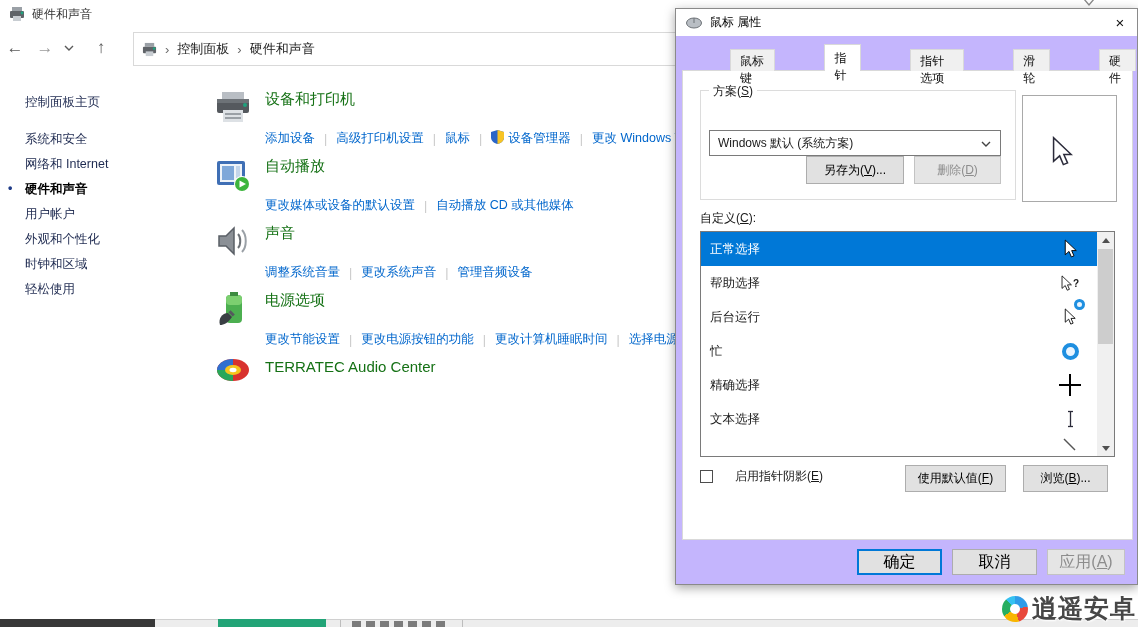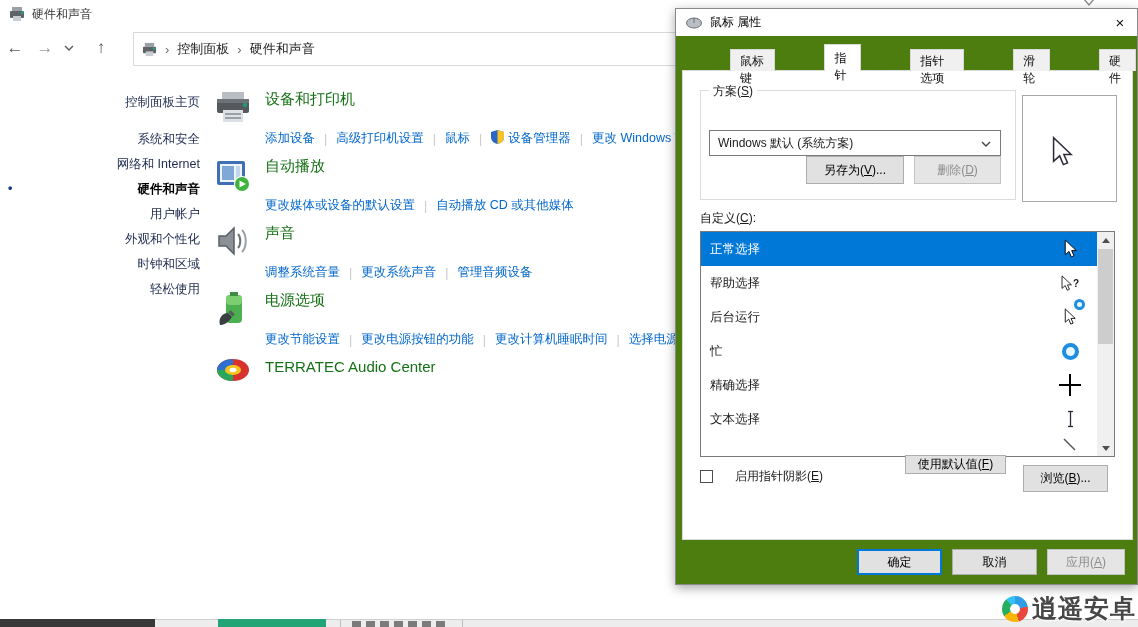--- a/index.html
+++ b/index.html
@@ -11,35 +11,35 @@
   
   .cp-titlebar { position:absolute; left:0; top:0; height:28px; display:flex; align-items:center; gap:7px; padding-left:9px; font-size:12px; color:#333; }
   .cp-navbar { position:absolute; left:0; top:28px; width:100%; height:40px; display:flex; align-items:center; }
   .nav-arrow { font-size:17px; color:#5a5a5a; width:30px; text-align:center; }
   .nav-arrow.fwd { color:#9a9a9a; }
   .nav-chevron { width:18px; display:flex; justify-content:center; }
   .crumb-box { position:absolute; left:133px; top:32px; width:545px; height:34px; border:1px solid #d9d9d9; background:#fff; display:flex; align-items:center; gap:8px; padding-left:8px; font-size:13px; color:#222; }
   .crumb-sep { color:#6a6a6a; font-size:13px; }
   
   .sidebar { position:absolute; left:0; top:90px; width:200px; font-size:12.5px; color:#1e2a50; }
-  .sidebar .item { padding:4px 0 4px 8px; position:relative; white-space:nowrap;text-align:right; }
+  .sidebar .item { padding:4px 0 4px 25px; position:relative; white-space:nowrap; }
   .sidebar .item.home { margin-bottom:12px; }
   .sidebar .item.current { font-weight:bold; color:#000; }
   .sidebar .bullet { position:absolute; left:8px; top:4px; color:#1f3c88; }
   
   .content { position:absolute; left:213px; top:90px; width:462px; overflow:hidden; }
   .cat { display:flex; gap:12px; margin-bottom:10px; }
   .cat-icon { width:40px; height:40px; flex:0 0 40px; display:flex; align-items:flex-start; justify-content:center; }
   .cat-title { font-size:15px; color:#157115; white-space:nowrap; }
   .cat-links { margin-top:21px; font-size:12.5px; color:#0066cc; white-space:nowrap; display:flex; align-items:center; gap:9px; }
   .cat-links .sep { color:#c9c9c9; }
   .cat-links .lnk { color:#0066cc; }
   .shield { width:13px; height:14px; display:inline-block; margin-right:4px; vertical-align:-2px; }
   
-  .dialog { position:absolute; left:675px; top:8px; width:463px; height:577px; background:#4d7c0f; border:1px solid #8a8a8a; box-shadow:0 3px 10px rgba(0,0,0,0.35); }
+  .dialog { position:absolute; left:675px; top:8px; width:463px; height:577px; background:#c4b5fd; border:1px solid #8a8a8a; box-shadow:0 3px 10px rgba(0,0,0,0.35); }
   .dlg-title { position:absolute; left:0; top:0; width:100%; height:27px; background:#fff; display:flex; align-items:center; gap:8px; padding-left:10px; font-size:12px; color:#000; }
   .dlg-close { position:absolute; right:0; top:0; width:34px; height:27px; display:flex; align-items:center; justify-content:center; font-size:15px; color:#111; }
   .tabs { position:absolute; left:6px; top:35px; height:27px; display:flex; align-items:flex-end; z-index:3; }
   .tab { height:22px; padding:3px 9px 0; font-size:12px; border:1px solid #d9d9d9; border-bottom:none; background:#f0f0f0; margin-right:1px; color:#111;margin-left:48px; }
   .tab.active { height:27px; padding-top:5px; background:#fff; position:relative; z-index:4; }
   .page { position:absolute; left:6px; right:4px; top:61px; bottom:44px; background:#fff; border:1px solid #d9d9d9; }
   .groupbox { position:absolute; left:17px; top:19px; width:316px; height:110px; border:1px solid #dcdcdc; }
   .legend { position:absolute; left:8px; top:-8px; background:#fff; padding:0 4px; font-size:12px; }
   .ak { text-decoration:underline; }
   .select { position:absolute; left:8px; top:27px; width:292px; height:26px; border:1px solid #7a7a7a; background:#fff; display:flex; align-items:center; font-size:12px; padding-left:8px;margin-top:12px; }
@@ -56,21 +56,21 @@
   .crow.selected { background:#0078d7; color:#fff; }
   .crow .cicon { width:26px; display:flex; justify-content:center; align-items:center; }
   .crow.partial { height:20px; align-items:flex-start; }
   .scrollbar { position:absolute; right:0; top:0; bottom:0; width:17px; background:#f0f0f0; }
   .sb-btn { position:absolute; left:0; width:17px; height:16px; display:flex; align-items:center; justify-content:center; }
   .sb-thumb { position:absolute; left:1px; width:15px; top:17px; height:95px; background:#cdcdcd; }
   .tri-up { width:0; height:0; border-left:4px solid transparent; border-right:4px solid transparent; border-bottom:5px solid #505050; }
   .tri-down { width:0; height:0; border-left:4px solid transparent; border-right:4px solid transparent; border-top:5px solid #505050; }
   .shadow-row { position:absolute; left:17px; top:397px; display:flex; align-items:center; gap:22px; font-size:12px; }
   .checkbox { width:13px; height:13px; border:1px solid #4d4d4d; background:#fff; }
-  .dlg-bottom-btn { height:26px; font-size:12px; }
+  .dlg-bottom-btn { height:26px; font-size:16px; }
   
   .ring { width:17px; height:17px; border-radius:50%; border:4px solid #1e8fe0; background:#eaf5ff; }
   .ring.small { width:11px; height:11px; border-width:3px; }
   
   .bottom-strip { position:absolute; left:0; bottom:0; width:100%; height:8px; background:#ededed; border-top:1px solid #d0d0d0; }
   .bottom-dark { position:absolute; left:0; bottom:0; width:155px; height:8px; background:#383838; }
   .bottom-teal { position:absolute; left:218px; bottom:0; width:108px; height:8px; background:#22a477; }
   .bottom-textscrap { position:absolute; left:352px; bottom:0; width:96px; height:6px; background:repeating-linear-gradient(90deg,#7b7b7b 0 9px,#ededed 9px 14px); }
   .bottom-sep { position:absolute; bottom:0; width:1px; height:7px; background:#bdbdbd; }
   .watermark { position:absolute; right:2px; bottom:2px; display:flex; align-items:center; gap:4px; }
@@ -368,21 +368,21 @@
           <div class="sb-btn" style="bottom:0;">
               <span class="tri-down"></span>
             </div>
         </div>
       </div>
 
       <div class="shadow-row">
         <span class="checkbox"></span>
         <span><span>启用指针阴影(</span><span class="ak">E</span><span>)</span></span>
       </div>
-      <div class="btn" style="left:222px; top:384px; width:101px; height:19px;">
+      <div class="btn" style="left:222px; top:394px; width:101px; height:27px;">
           <span><span>使用默认值(</span><span class="ak">F</span><span>)</span></span>
         </div>
       <div class="btn" style="left:340px; top:394px; width:85px; height:27px;">
           <span><span>浏览(</span><span class="ak">B</span><span>)...</span></span>
         </div>
 
     </div>
 
     <div class="btn default dlg-bottom-btn" style="left:181px; top:540px; width:85px;">确定</div>
     <div class="btn dlg-bottom-btn" style="left:276px; top:540px; width:85px;">取消</div>

